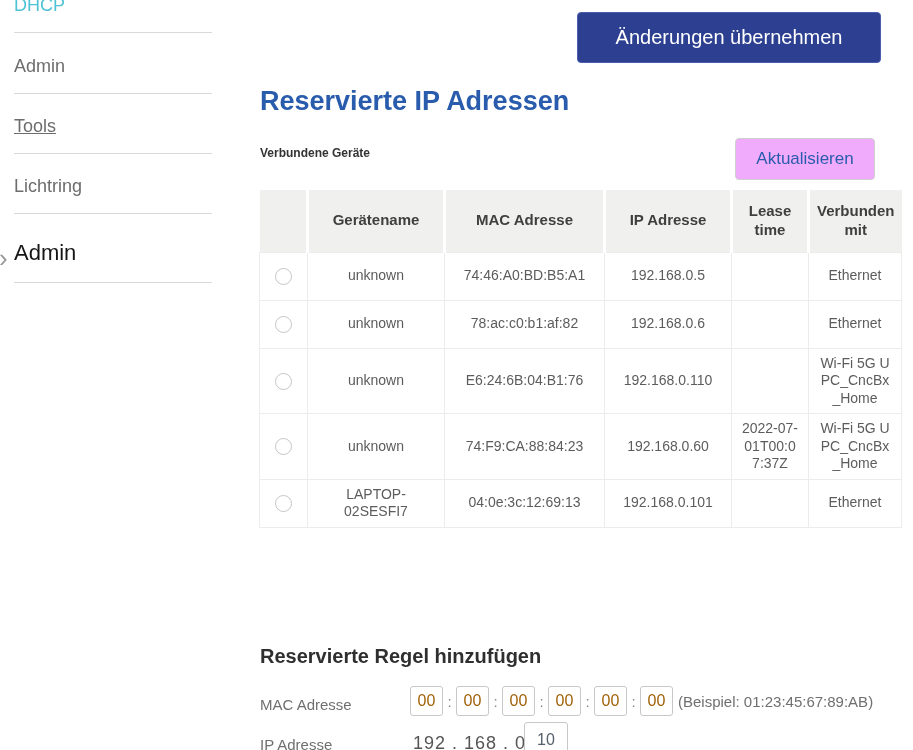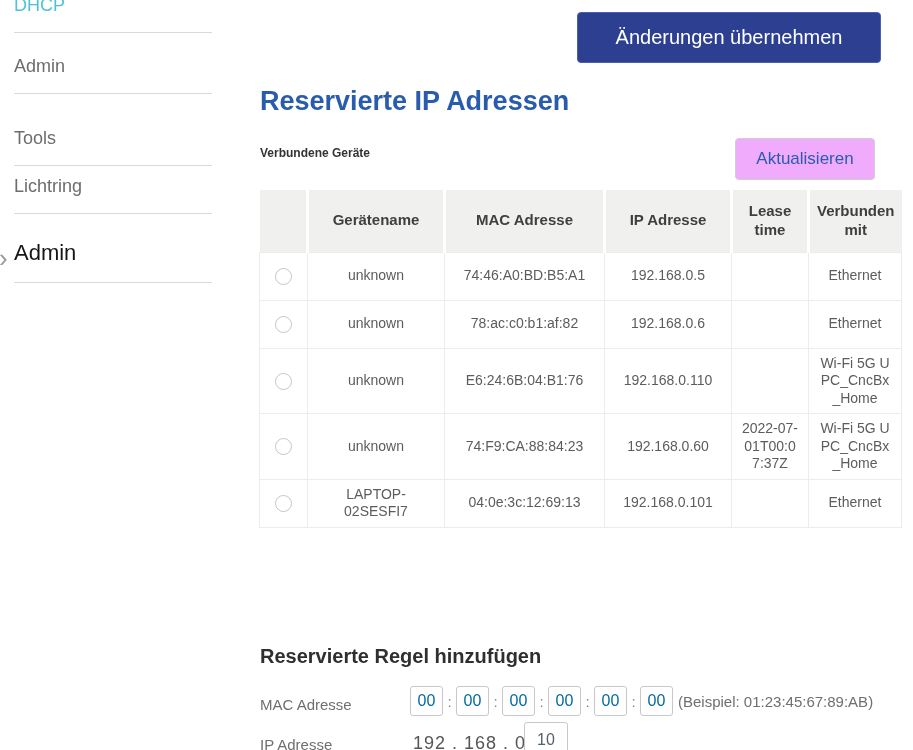--- a/index.html
+++ b/index.html
@@ -80,21 +80,21 @@
   }
   .mac-label{top:696px;}
   .ip-label{top:736px;}
   .mac-row{
     position:absolute;left:410px;top:686px;
     display:flex;align-items:center;
   }
   .octet-input{
     width:33px;height:30px;box-sizing:border-box;
     border:1px solid #c8c8c8;border-radius:3px;
-    text-align:center;font-size:16px;color:#0369a1;
+    text-align:center;font-size:16px;color:#a16207;
     font-family:inherit;padding:0;background:#fff;
   }
   .colon{width:13px;text-align:center;color:#888888;font-size:15px;}
   .mac-hint{margin-left:5px;font-size:15px;color:#6f6f6f;white-space:nowrap;}
   .ip-prefix{
     position:absolute;left:413px;top:733px;
     font-size:18px;color:#555555;letter-spacing:1px;white-space:nowrap;
   }
   .ip-input{
     position:absolute;left:524px;top:722px;
@@ -107,21 +107,21 @@
 </head>
 <body>
 
 <nav class="sidebar">
   <div class="side-item active" style="top:-27px;height:60px;">
     <span>DHCP</span>
   </div>
   <div class="side-item" style="top:34px;height:60px;">
     <span>Admin</span>
   </div>
-  <div class="side-item" style="top:106px;height:60px;">
+  <div class="side-item" style="top:94px;height:60px;text-decoration:underline;">
     <span>Tools</span>
   </div>
   <div class="side-item" style="top:154px;height:60px;">
     <span>Lichtring</span>
   </div>
   <div class="side-item current" style="top:214px;height:69px;">
     <span class="chevron">›</span>
     <span>Admin</span>
   </div>
 </nav>

